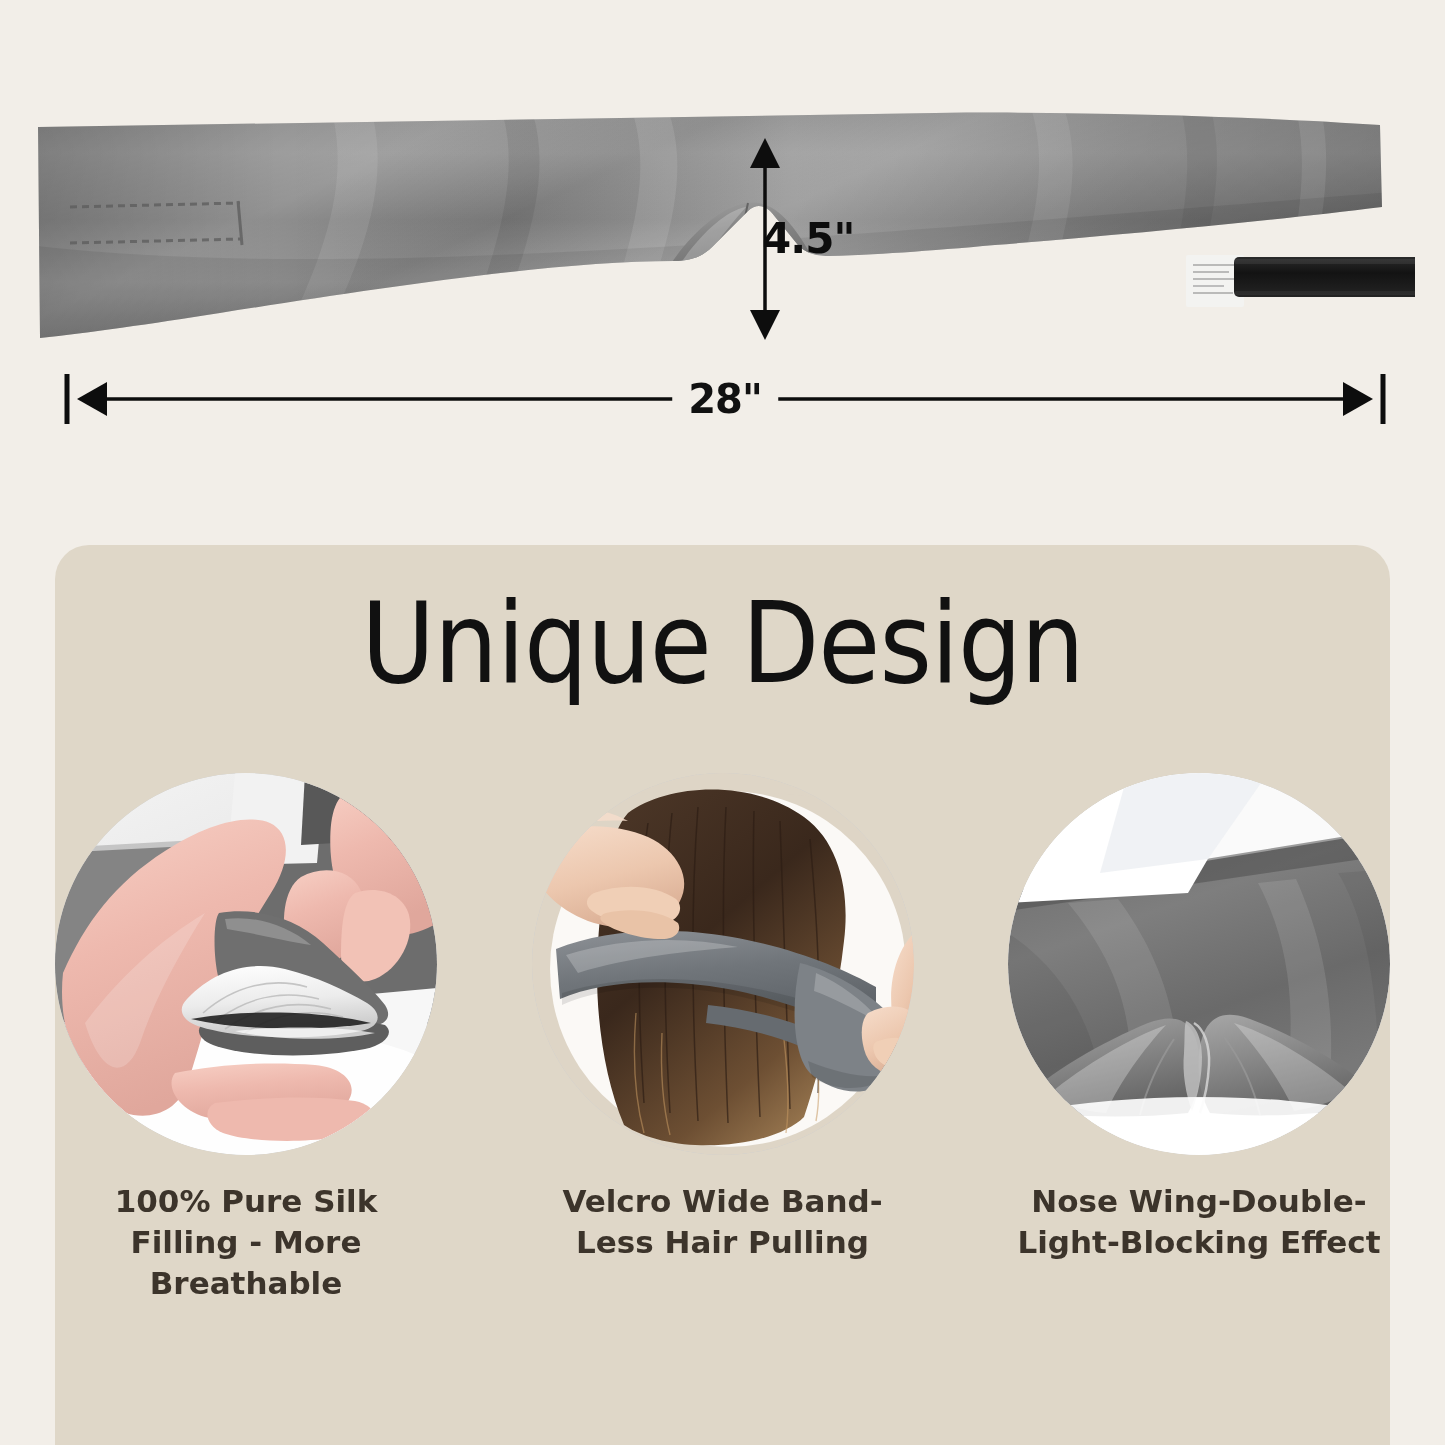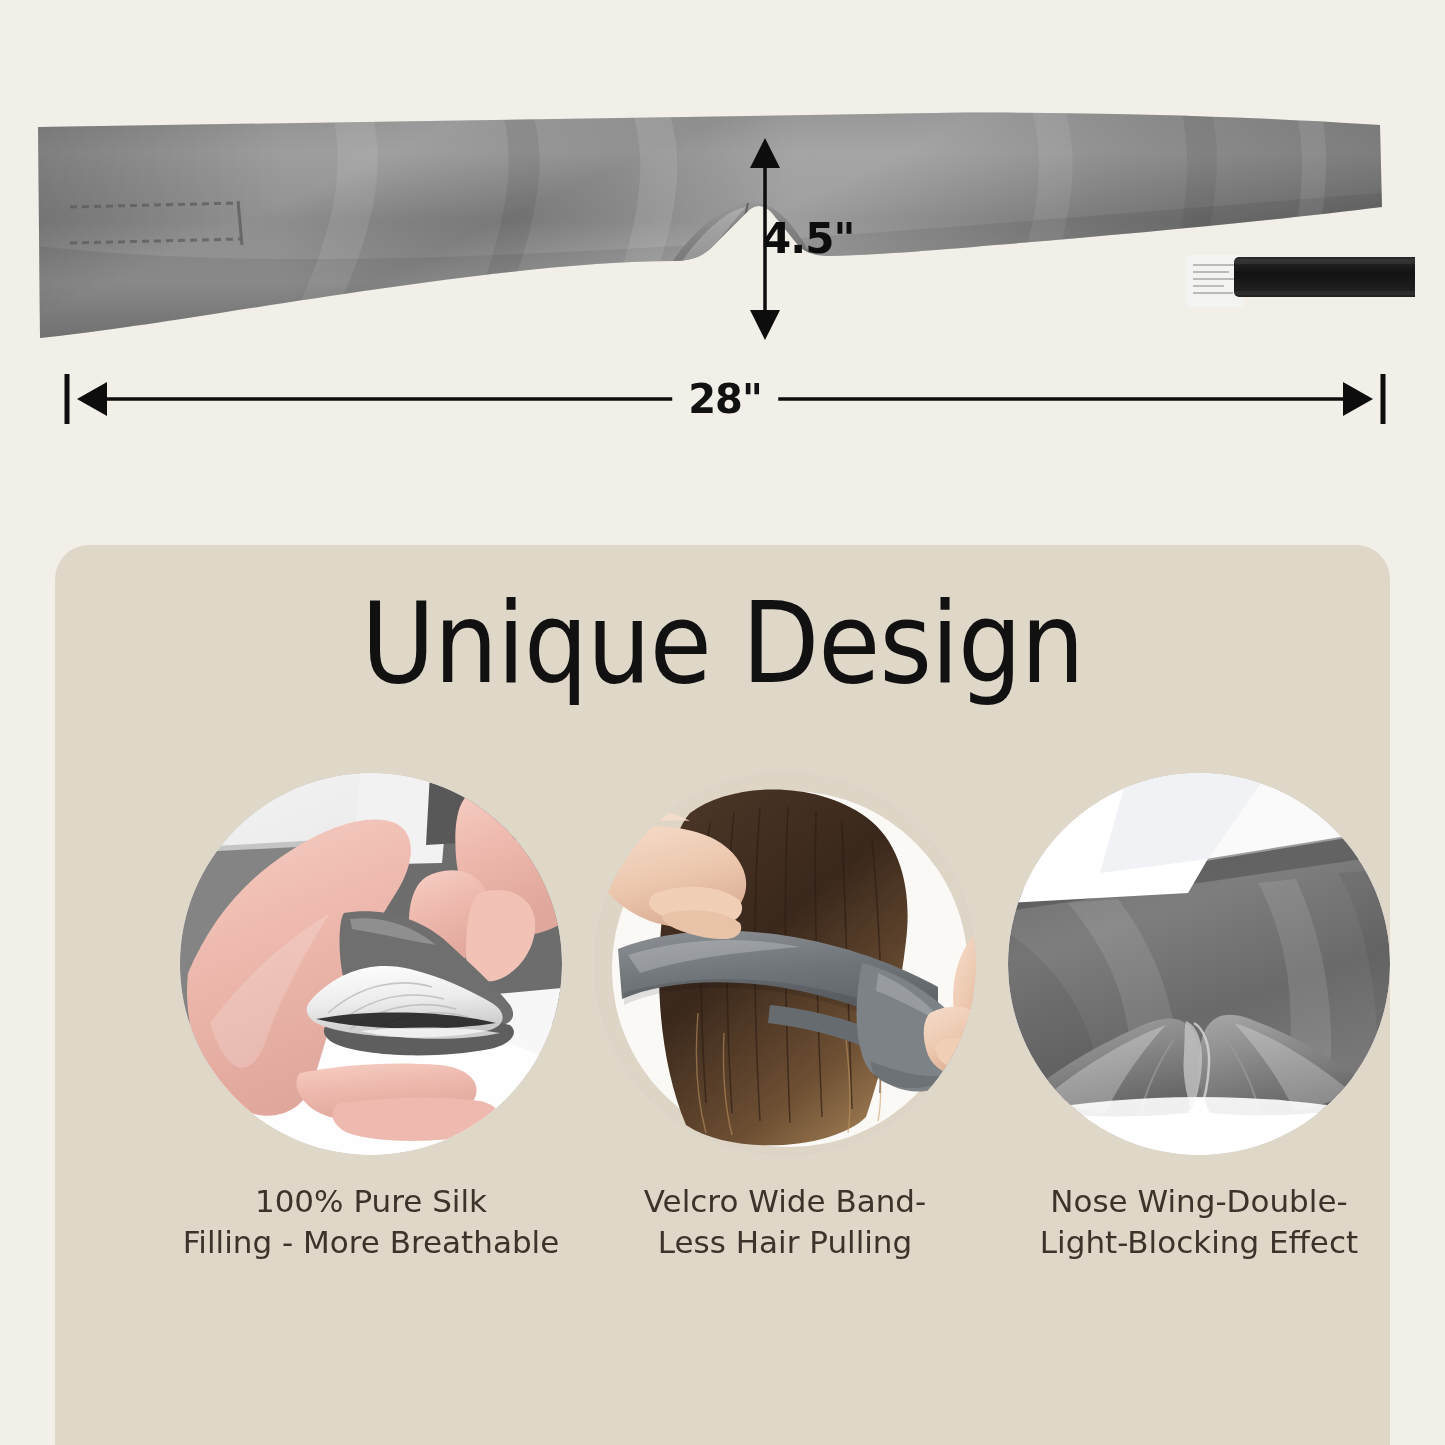--- a/index.html
+++ b/index.html
@@ -100,22 +100,23 @@
     line-height: 1;
     color: #111111;
     letter-spacing: -1px;
   }
   .features {
     position: absolute;
     left: 0;
     top: 228px;
     width: 100%;
     display: flex;
-    justify-content: flex-end;
+    justify-content: space-between;
     gap: 32px;
+    font-weight: bold;
   }
   .feature {
     width: 382px;
     display: flex;
     flex-direction: column;
     align-items: center;
   }
   .feature-photo {
     width: 382px;
     height: 382px;

